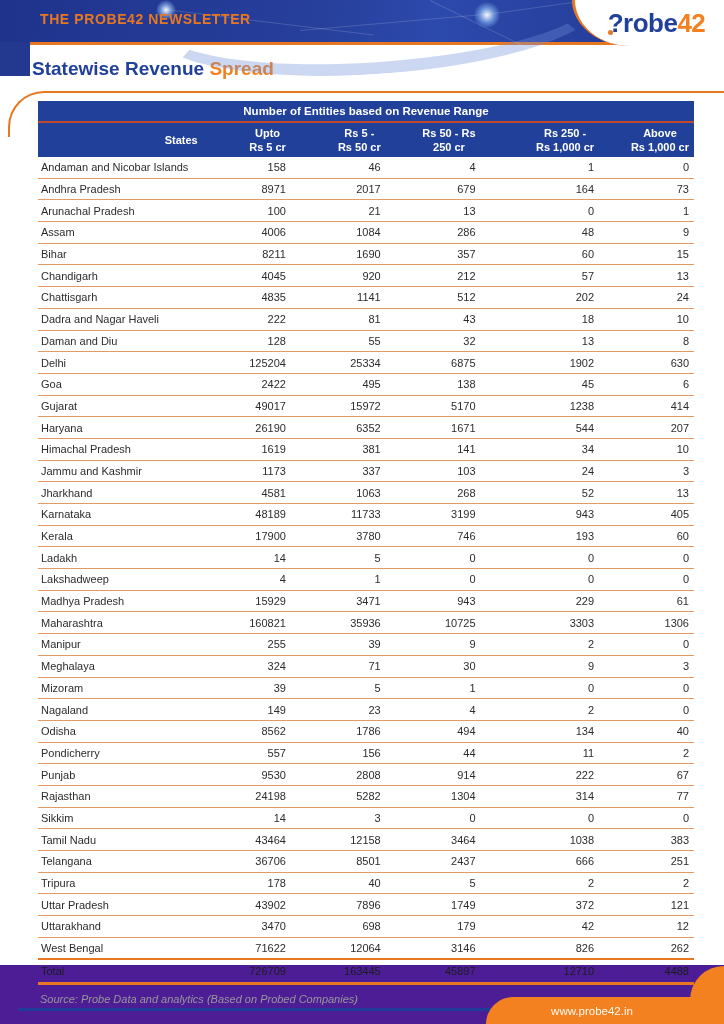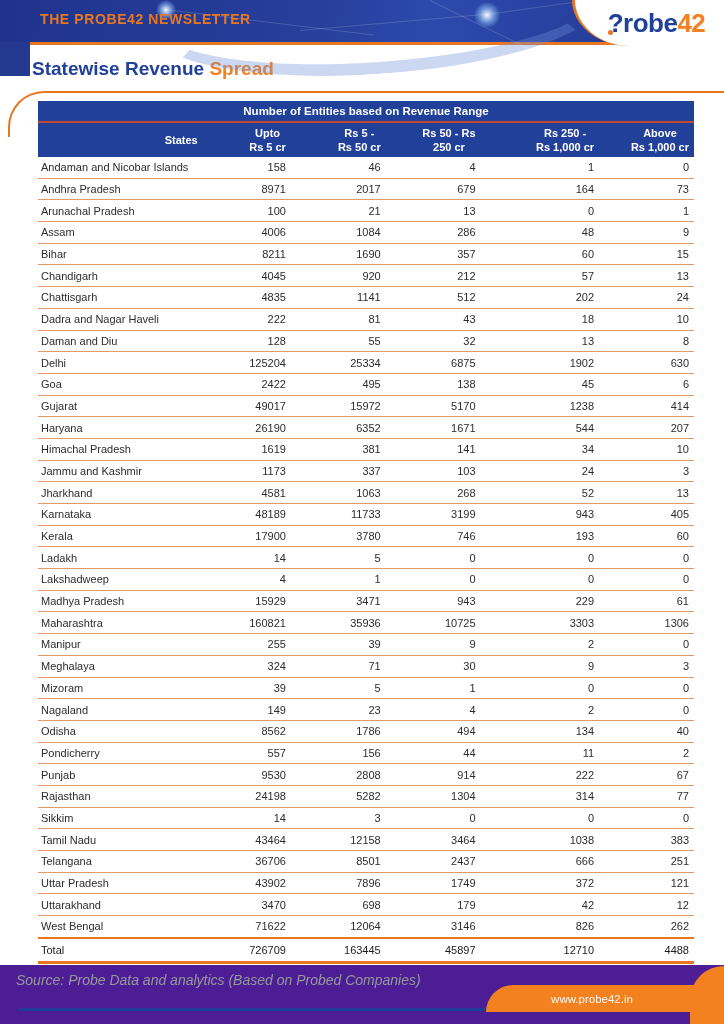--- a/index.html
+++ b/index.html
@@ -72,27 +72,27 @@
   .tbl thead .hdr{display:inline-block;text-align:center;}
   .tbl tbody td{height:20.7px;border-bottom:1px solid #e59a66;color:#2c2c2c;}
   .tbl tbody td.state{text-align:left;padding-left:3px;}
   .tbl td.num{text-align:right;}
   .tbl tfoot td{
     height:22px;font-weight:normal;color:#1c1c1c;
     border-top:2px solid #e87722;border-bottom:3px solid #e87722;
   }
   .tbl tfoot td.state{text-align:left;padding-left:3px;}
 
-  .source-note{margin:7px 0 0 16px;font-size:14px;font-style:italic;color:#97999b;}
+  .source-note{margin:7px 0 0 40px;font-size:11px;font-style:italic;color:#97999b;}
 
   
   .footer{position:absolute;left:0;right:0;bottom:0;height:64px;z-index:3;}
   .footer .blue-line{position:absolute;left:18px;bottom:13px;width:478px;height:3px;background:#1f3c9b;border-radius:2px;}
   .footer .orange-tab{
-    position:absolute;right:0;bottom:12px;width:238px;height:27px;background:#f4811f;
+    position:absolute;right:0;bottom:0;width:238px;height:27px;background:#f4811f;
     border-top-left-radius:30px;display:flex;align-items:center;justify-content:center;padding-right:26px;box-sizing:border-box;
   }
   .footer .orange-tab span{color:rgba(255,255,255,.95);font-size:11.5px;}
   .footer .orange-edge{position:absolute;right:0;bottom:0;width:34px;height:58px;background:#f4811f;border-top-left-radius:34px;}
 </style>
 </head>
 <body>
 
 <div class="page">
 
@@ -397,20 +397,28 @@
             </tr>
             <tr>
               <td class="state">Telangana</td>
               <td class="num">36706</td>
               <td class="num">8501</td>
               <td class="num">2437</td>
               <td class="num">666</td>
               <td class="num">251</td>
             </tr>
             <tr>
+              <td class="state">Tripura</td>
+              <td class="num">178</td>
+              <td class="num">40</td>
+              <td class="num">5</td>
+              <td class="num">2</td>
+              <td class="num">2</td>
+            </tr>
+            <tr>
               <td class="state">Uttar Pradesh</td>
               <td class="num">43902</td>
               <td class="num">7896</td>
               <td class="num">1749</td>
               <td class="num">372</td>
               <td class="num">121</td>
             </tr>
             <tr>
               <td class="state">Uttarakhand</td>
               <td class="num">3470</td>

